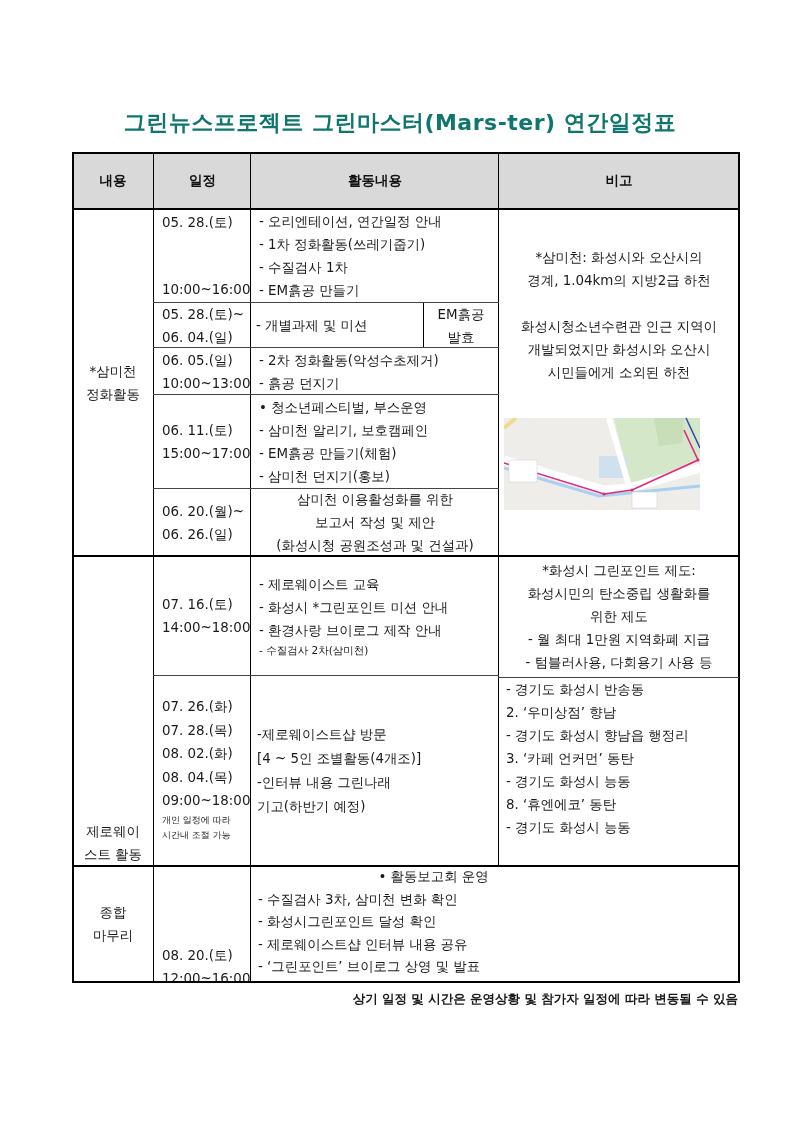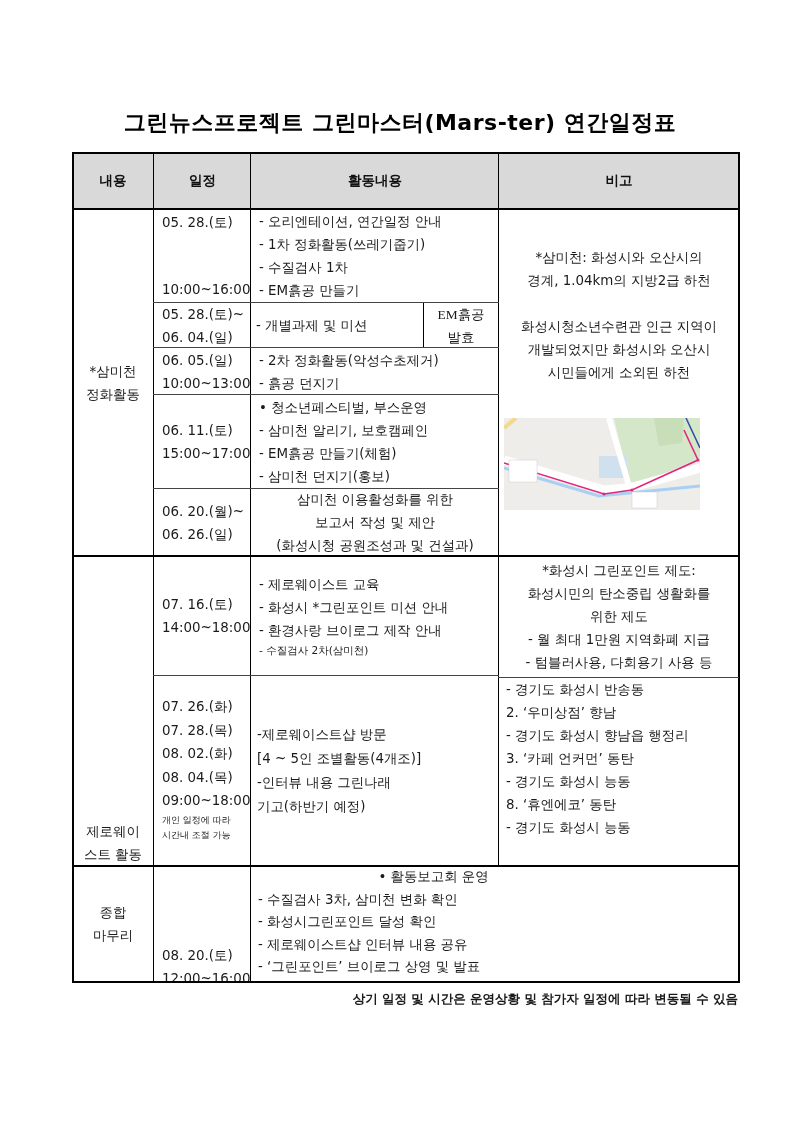--- a/index.html
+++ b/index.html
@@ -1,19 +1,19 @@
 <!DOCTYPE html>
 <html><head>
 <meta charset="utf-8">
 <style>
   html, body { margin: 0; padding: 0; background: #ffffff; }
   body { width: 800px; height: 1131px; position: relative; overflow: hidden;
          font-family: "DejaVu Sans", "Liberation Sans", sans-serif; color: #1a1a1a; }
   .title { position: absolute; left: 0; width: 800px; top: 108px; text-align: center;
-           font-size: 22px; font-weight: bold; letter-spacing: 0.5px; color: #000000; }
+           font-size: 22px; font-weight: bold; letter-spacing: 0.5px; color: #0f766e; }
   .cell { position: absolute; box-sizing: border-box; font-size: 13.4px; line-height: 23px; }
   .hline, .vline { position: absolute; background: #000; }
   .thin { background: #444; }
   .header-bg { position: absolute; left: 72px; top: 153px; width: 667px; height: 56px; background: #d9d9d9; }
   .hdr { position: absolute; top: 153px; height: 56px; display: flex; align-items: center;
          justify-content: center; font-size: 13.5px; font-weight: bold; color: #111; }
   .center-col { display: flex; flex-direction: column; justify-content: center; align-items: center; text-align: center; }
   .left-col { display: flex; flex-direction: column; justify-content: center; padding-left: 8px; }
   .small { font-size: 10.5px; line-height: 16px; }
   .smaller { font-size: 9px; line-height: 15px; color: #222; }
@@ -50,21 +50,21 @@
   <div class="line">- EM흙공 만들기</div>
 </div>
 
 <div class="cell left-col" style="left:154px;top:303px;width:97px;height:45px;">
   <div class="line">05. 28.(토)~</div>
   <div class="line">06. 04.(일)</div>
 </div>
 <div class="cell left-col" style="left:251px;top:303px;width:172px;height:45px;padding-left:5px;">
   <div class="line">- 개별과제 및 미션</div>
 </div>
-<div class="cell center-col" style="left:423px;top:303px;width:76px;height:45px;font-family:Liberation Serif, serif;">
+<div class="cell center-col" style="left:423px;top:303px;width:76px;height:45px;">
   <div class="line">EM흙공</div>
   <div class="line">발효</div>
 </div>
 
 <div class="cell left-col" style="left:154px;top:348px;width:97px;height:47px;">
   <div class="line">06. 05.(일)</div>
   <div class="line">10:00~13:00</div>
 </div>
 <div class="cell left-col" style="left:251px;top:348px;width:248px;height:47px;">
   <div class="line">- 2차 정화활동(악성수초제거)</div>

